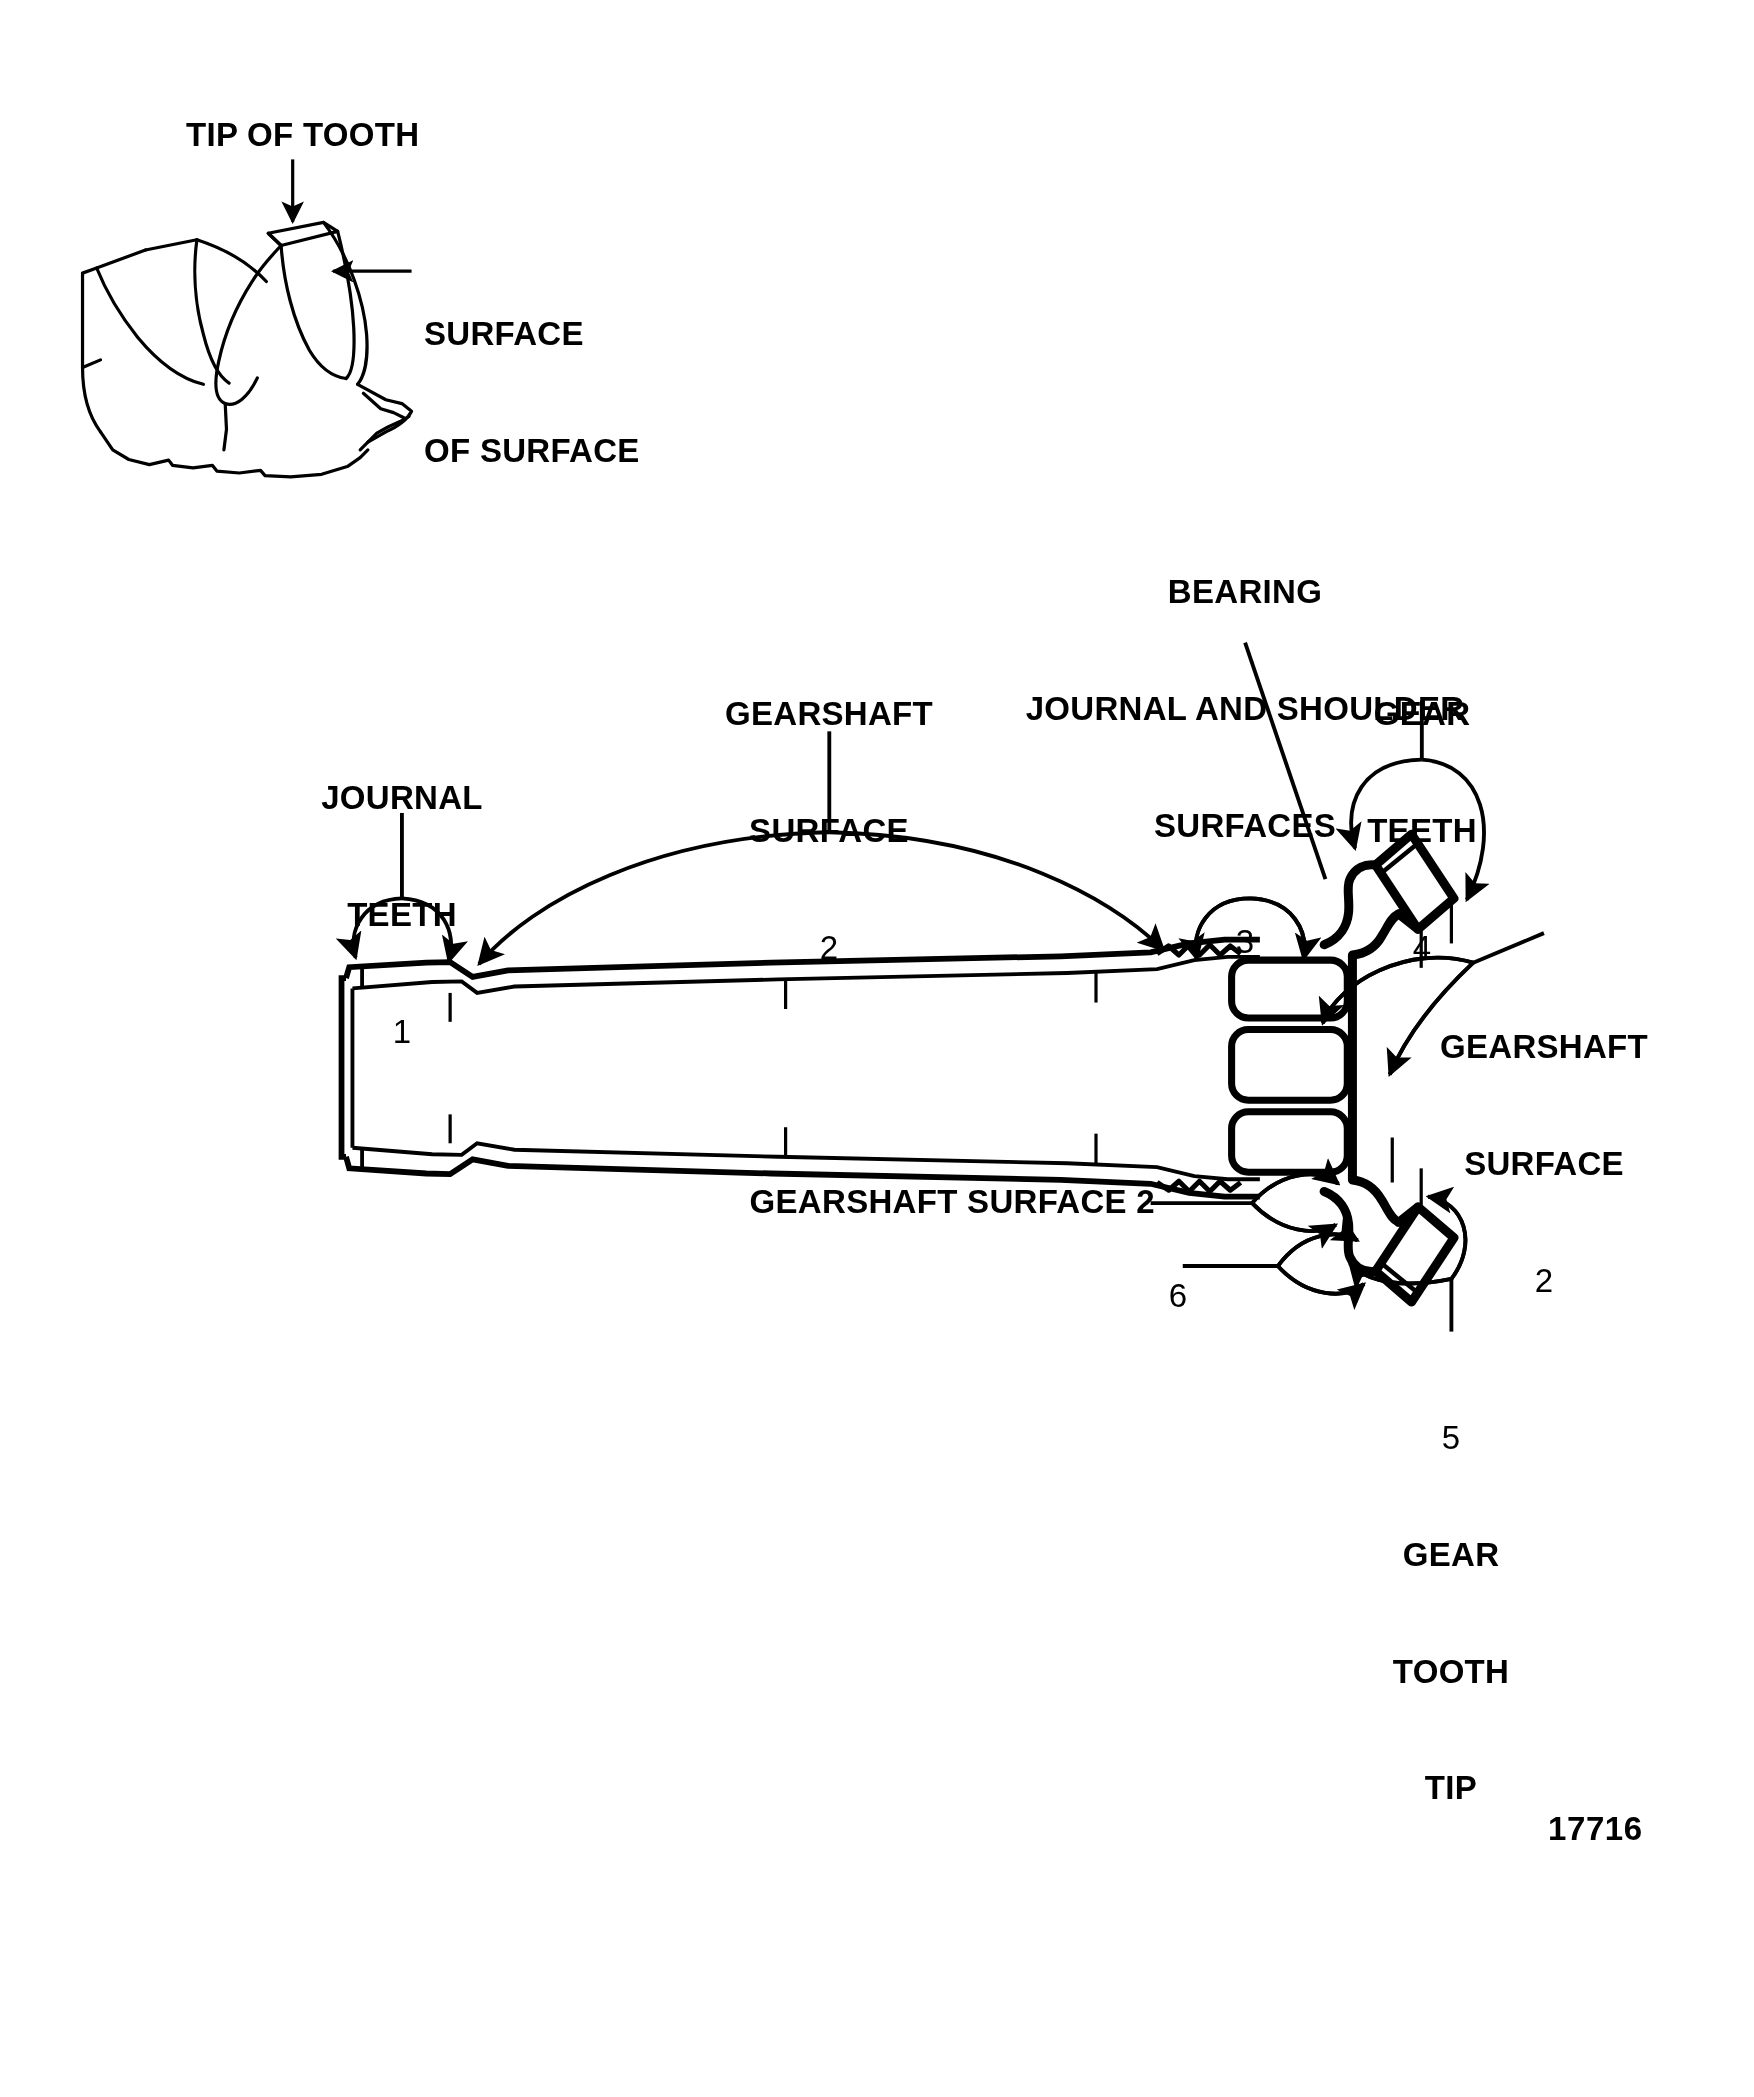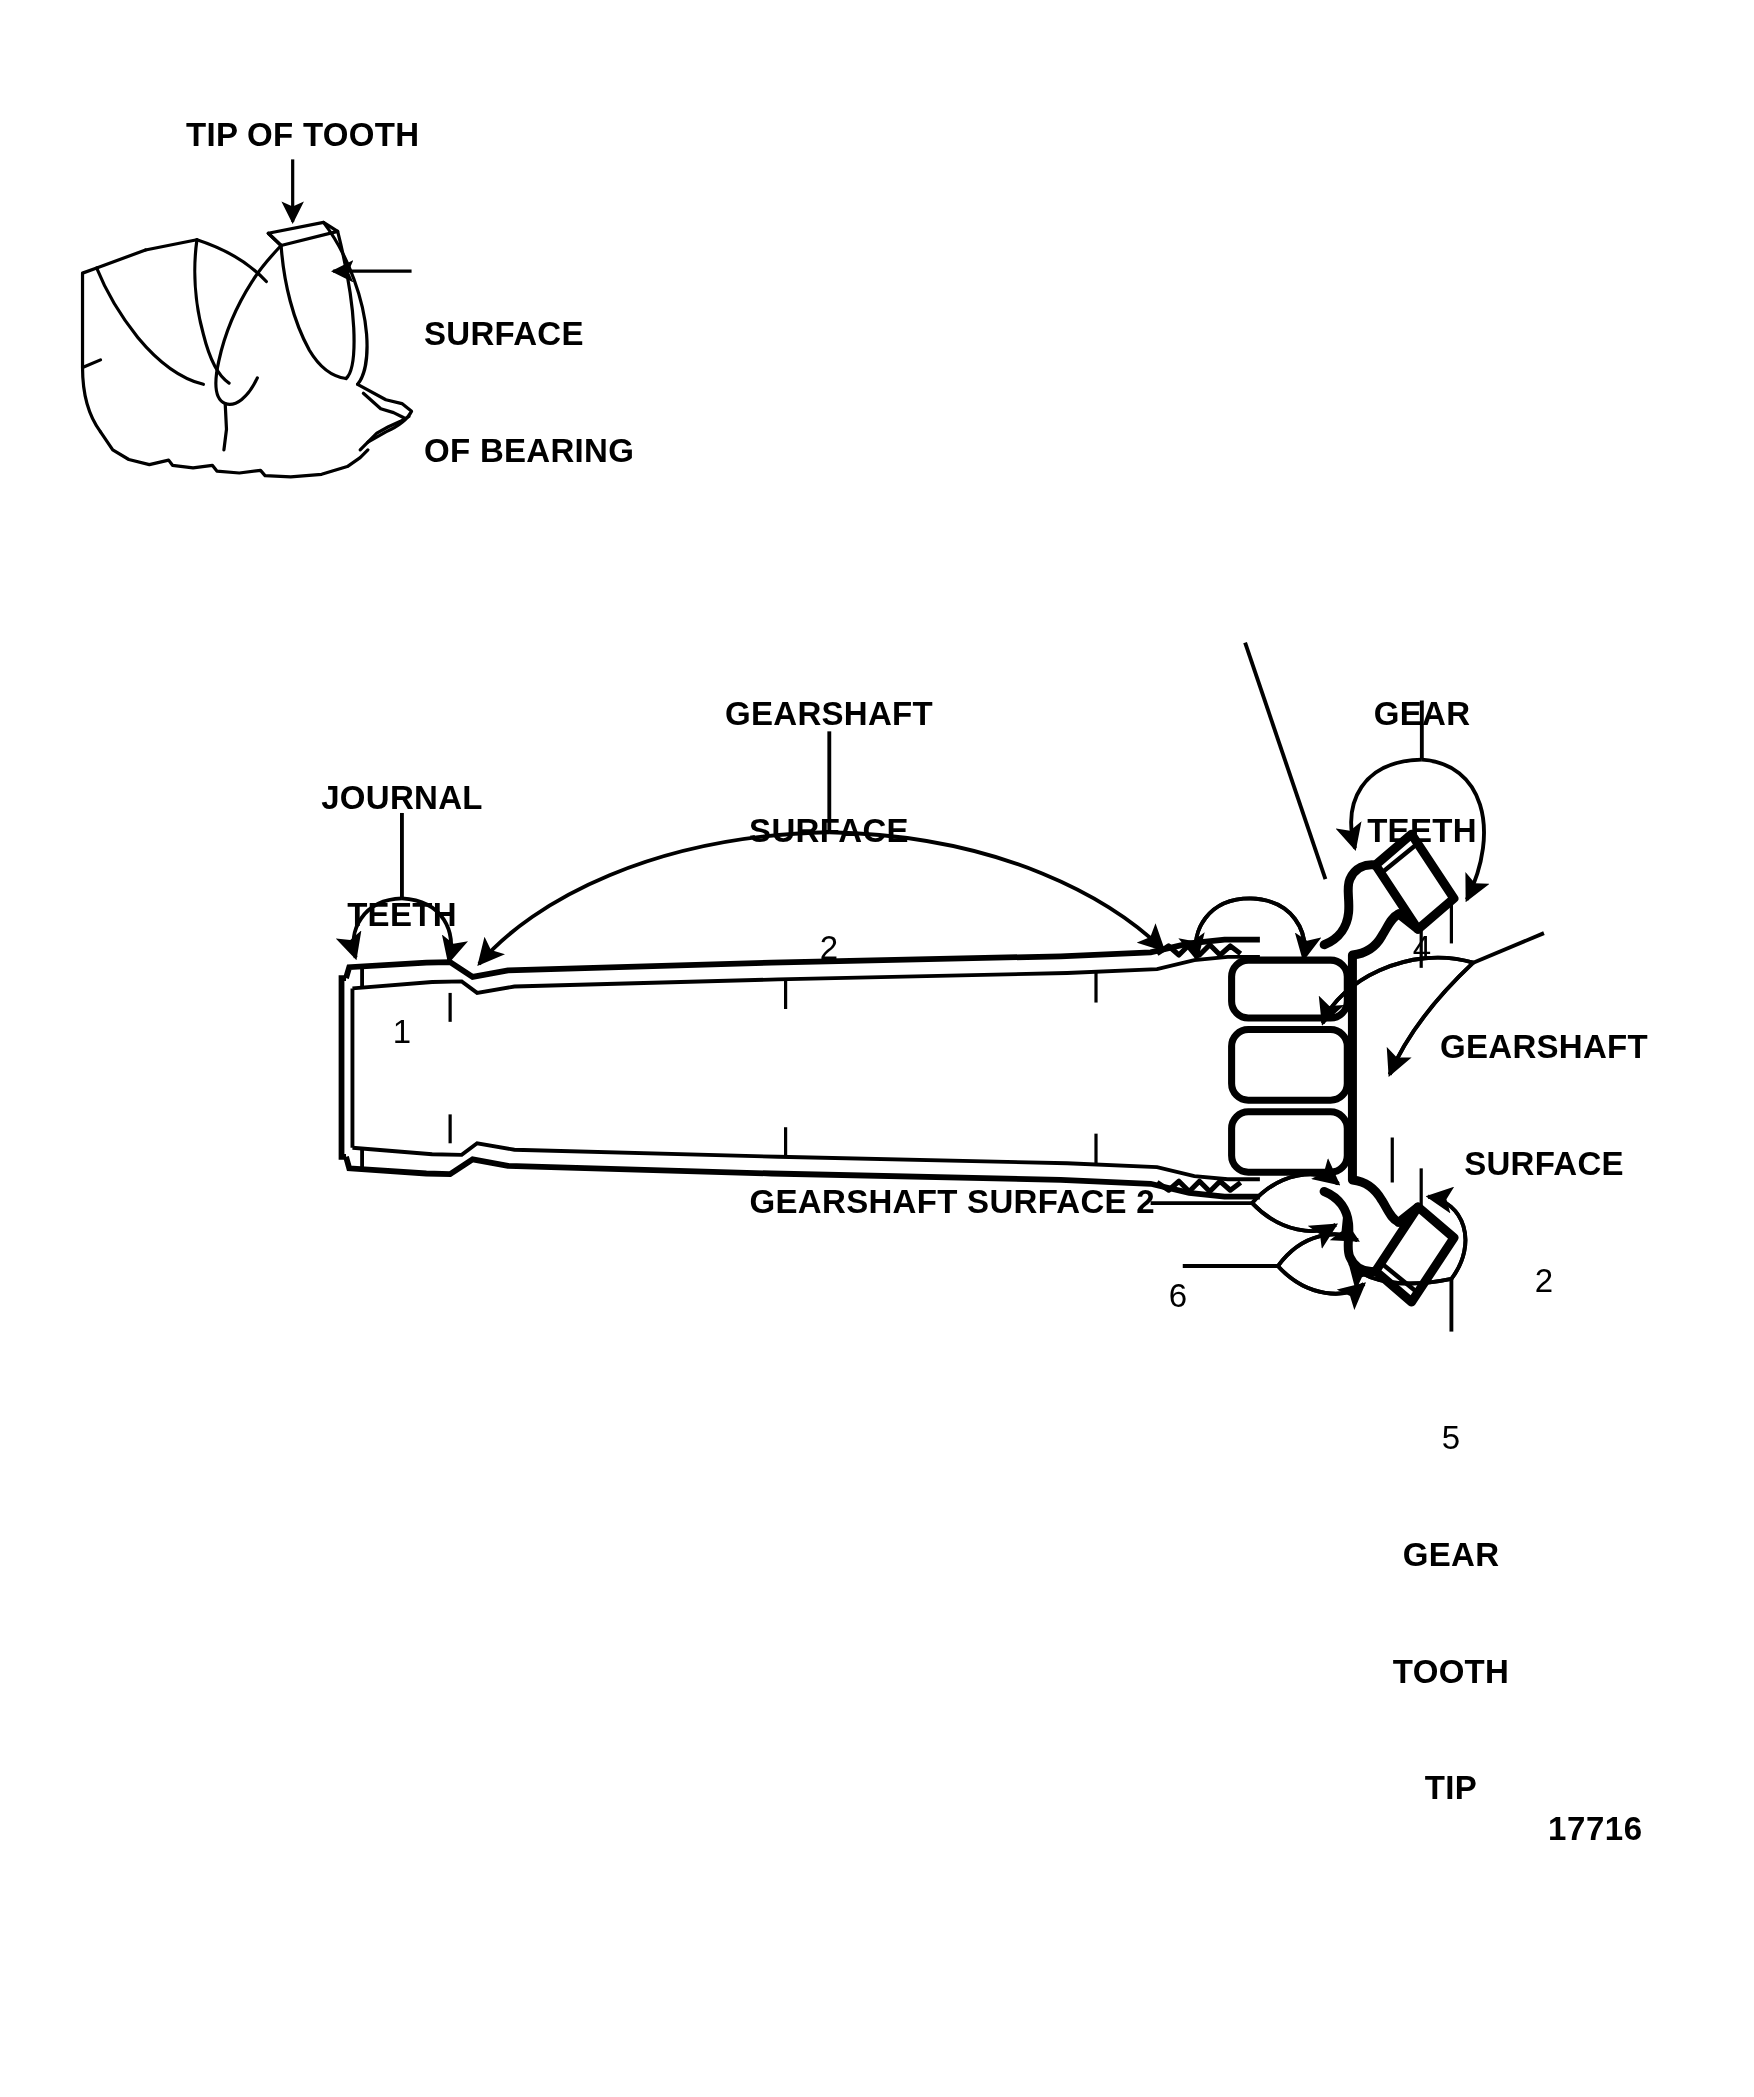--- a/index.html
+++ b/index.html
@@ -288,35 +288,41 @@
       <path d="M 2100 1966 C 2128 1998 2190 2004 2258 1990
                C 2300 1934 2278 1870 2222 1862" fill="none"></path>
     </g>
 
   </svg>
 
   <div class="lbl t52 left" style="left:186px; top:116px;">TIP OF TOOTH</div>
 
   <div class="lbl t52 left" style="left:424px; top:237px;">
     <div>SURFACE</div>
-    <div>OF BEARING</div>
+    <div>OF SURFACE</div>
   </div>
 
   <div class="lbl t52 center" style="left:402px; top:701px;">
     <div>JOURNAL</div>
     <div>TEETH</div>
     <div class="num">1</div>
   </div>
 
   <div class="lbl t52 center" style="left:829px; top:617px;">
     <div>GEARSHAFT</div>
     <div>SURFACE</div>
     <div class="num">2</div>
   </div>
 
+  <div class="lbl t52 center" style="left:1245px; top:495px;">
+    <div>BEARING</div>
+    <div>JOURNAL AND SHOULDER</div>
+    <div>SURFACES</div>
+    <div class="num">3</div>
+  </div>
 
   <div class="lbl t52 center" style="left:1422px; top:617px;">
     <div>GEAR</div>
     <div>TEETH</div>
     <div class="num">4</div>
   </div>
 
   <div class="lbl t52 left" style="left:1440px; top:950px;">
     <div>GEARSHAFT</div>
     <div style="text-align:center;">SURFACE</div>

